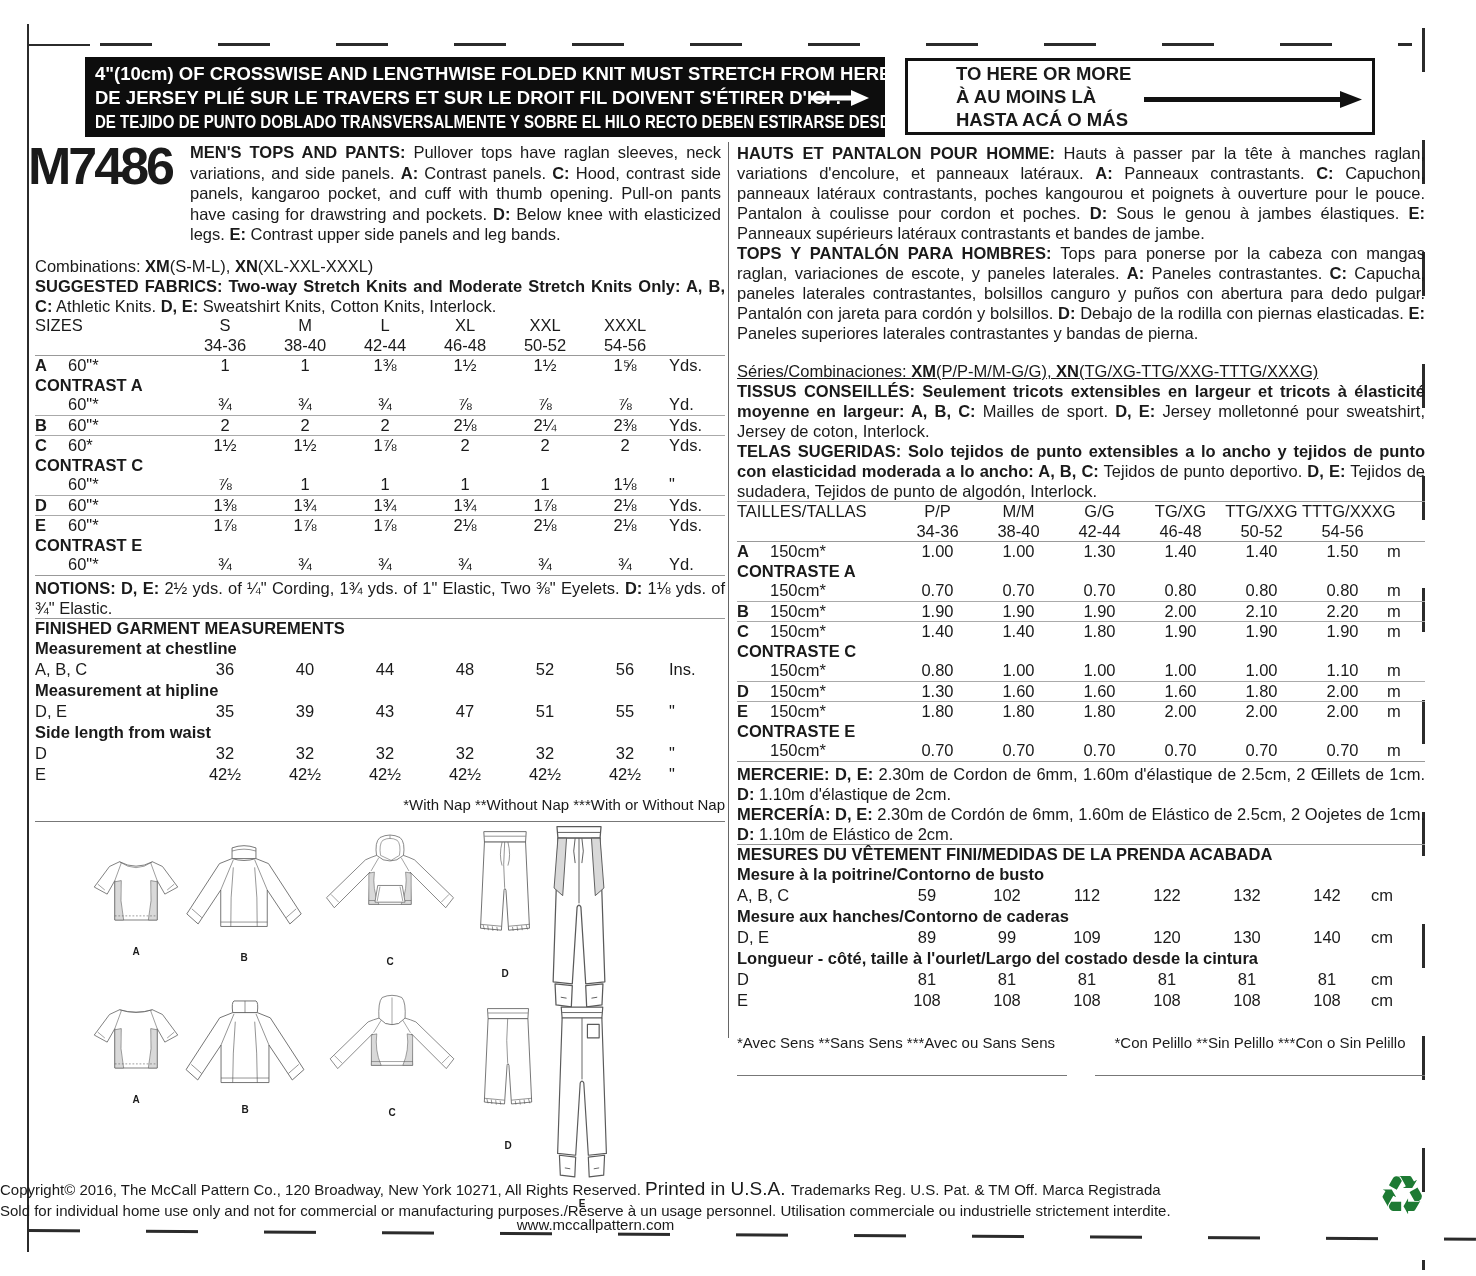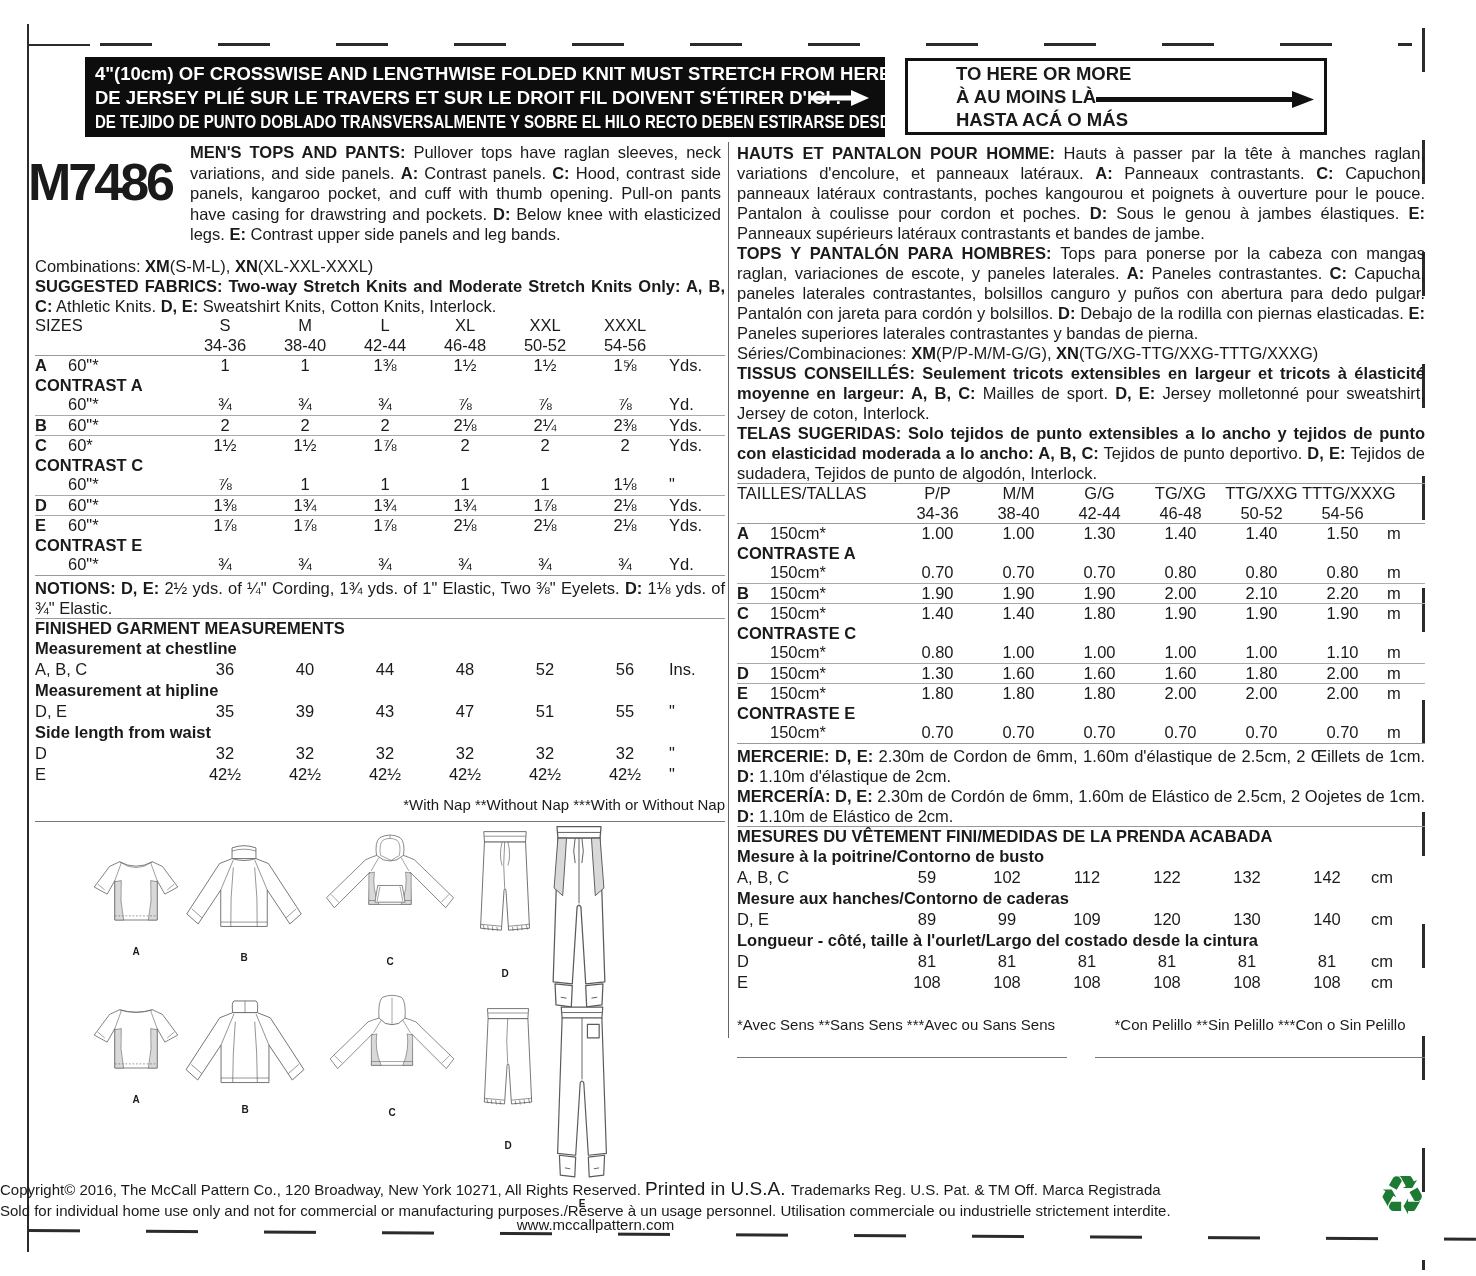--- a/index.html
+++ b/index.html
@@ -10,26 +10,26 @@
   
   .edge{position:absolute;background:#2b2b2b;}
   .dashH{position:absolute;height:3px;background:repeating-linear-gradient(90deg,#2b2b2b 0 52px,transparent 52px 118px);}
   .dashV{position:absolute;width:3px;background:repeating-linear-gradient(180deg,#2b2b2b 0 44px,transparent 44px 112px);}
   
   #banner{position:absolute;left:85px;top:57px;width:800px;height:80px;background:#0d0d0d;color:#fff;
           padding:5px 10px 0 10px;box-sizing:border-box;}
   #banner .bl{font-weight:bold;font-size:18.5px;line-height:24px;white-space:nowrap;}
   #banner .cond{font-size:17.5px;transform:scaleX(.86);transform-origin:0 50%;}
   #banner svg{position:absolute;right:16px;top:33px;}
-  #tohere{position:absolute;left:905px;top:58px;width:422px;height:77px;border:3px solid #111;
+  #tohere{position:absolute;left:905px;top:58px;width:470px;height:77px;border:3px solid #111;
           box-sizing:border-box;display:flex;align-items:center;}
   #tohere .txt{margin-left:48px;font-weight:bold;font-size:18.5px;line-height:23px;white-space:nowrap;}
   #tohere svg{position:absolute;right:10px;top:30px;}
   
-  #title{position:absolute;left:28px;top:136px;font-size:52px;font-weight:bold;letter-spacing:-3px;margin-top:16px;}
+  #title{position:absolute;left:28px;top:136px;font-size:52px;font-weight:bold;letter-spacing:-3px;}
   #engdesc{position:absolute;left:190px;top:142px;width:531px;font-size:16.5px;line-height:20.5px;text-align:justify;}
   #divider{position:absolute;left:728px;top:142px;width:1px;height:896px;background:#666;}
   
   .col{position:absolute;font-size:16.5px;line-height:20px;}
   #leftcol{left:35px;top:256px;width:690px;}
   #rightcol{left:737px;top:143px;width:688px;}
   .jp{text-align:justify;margin:0;}
   
   .trow{display:grid;grid-template-columns:150px 80px 80px 80px 80px 80px 80px 1fr;align-items:baseline;line-height:19.5px;}
   .mt .trow{grid-template-columns:160px 81px 81px 81px 81px 81px 81px 1fr;}
@@ -252,21 +252,21 @@
         <span class="val">42½</span>
         <span class="unit">"</span>
       </div>
     </div>
   <div class="fnL">*With Nap **Without Nap ***With or Without Nap</div>
 </div>
 
 <div id="rightcol" class="col">
   <p class="jp"><b>HAUTS ET PANTALON POUR HOMME: </b><span>Hauts à passer par la tête à manches raglan, variations d'encolure, et panneaux latéraux. </span><b>A:</b><span> Panneaux contrastants. </span><b>C:</b><span> Capuchon, panneaux latéraux contrastants, poches kangourou et poignets à ouverture pour le pouce. Pantalon à coulisse pour cordon et poches. </span><b>D:</b><span> Sous le genou à jambes élastiques. </span><b>E:</b><span> Panneaux supérieurs latéraux contrastants et bandes de jambe.</span></p>
   <p class="jp"><b>TOPS Y PANTALÓN PARA HOMBRES: </b><span>Tops para ponerse por la cabeza con mangas raglan, variaciones de escote, y paneles laterales. </span><b>A:</b><span> Paneles contrastantes. </span><b>C:</b><span> Capucha, paneles laterales contrastantes, bolsillos canguro y puños con abertura para dedo pulgar. Pantalón con jareta para cordón y bolsillos. </span><b>D:</b><span> Debajo de la rodilla con piernas elasticadas. </span><b>E:</b><span> Paneles superiores laterales contrastantes y bandas de pierna.</span></p>
-  <p class="jp" style="margin-top:0;"><span>Séries/Combinaciones: </span><b>XM</b><span>(P/P-M/M-G/G), </span><b>XN</b><span>(TG/XG-TTG/XXG-TTTG/XXXG)</span></p>
+  <p class="jp" style="margin-top:18px;text-decoration:underline;"><span>Séries/Combinaciones: </span><b>XM</b><span>(P/P-M/M-G/G), </span><b>XN</b><span>(TG/XG-TTG/XXG-TTTG/XXXG)</span></p>
   <p class="jp"><b>TISSUS CONSEILLÉS: Seulement tricots extensibles en largeur et tricots à élasticité moyenne en largeur: A, B, C:</b><span> Mailles de sport. </span><b>D, E:</b><span> Jersey molletonné pour sweatshirt, Jersey de coton, Interlock.</span></p>
   <p class="jp"><b>TELAS SUGERIDAS: Solo tejidos de punto extensibles a lo ancho y tejidos de punto con elasticidad moderada a lo ancho: A, B, C:</b><span> Tejidos de punto deportivo. </span><b>D, E:</b><span> Tejidos de sudadera, Tejidos de punto de algodón, Interlock.</span></p>
   <div class="mt">
     <div class="thead topline">
       <div class="trow">
         <span>TAILLES/TALLAS</span>
         <span class="val">P/P</span>
         <span class="val">M/M</span>
         <span class="val">G/G</span>
         <span class="val">TG/XG</span>

